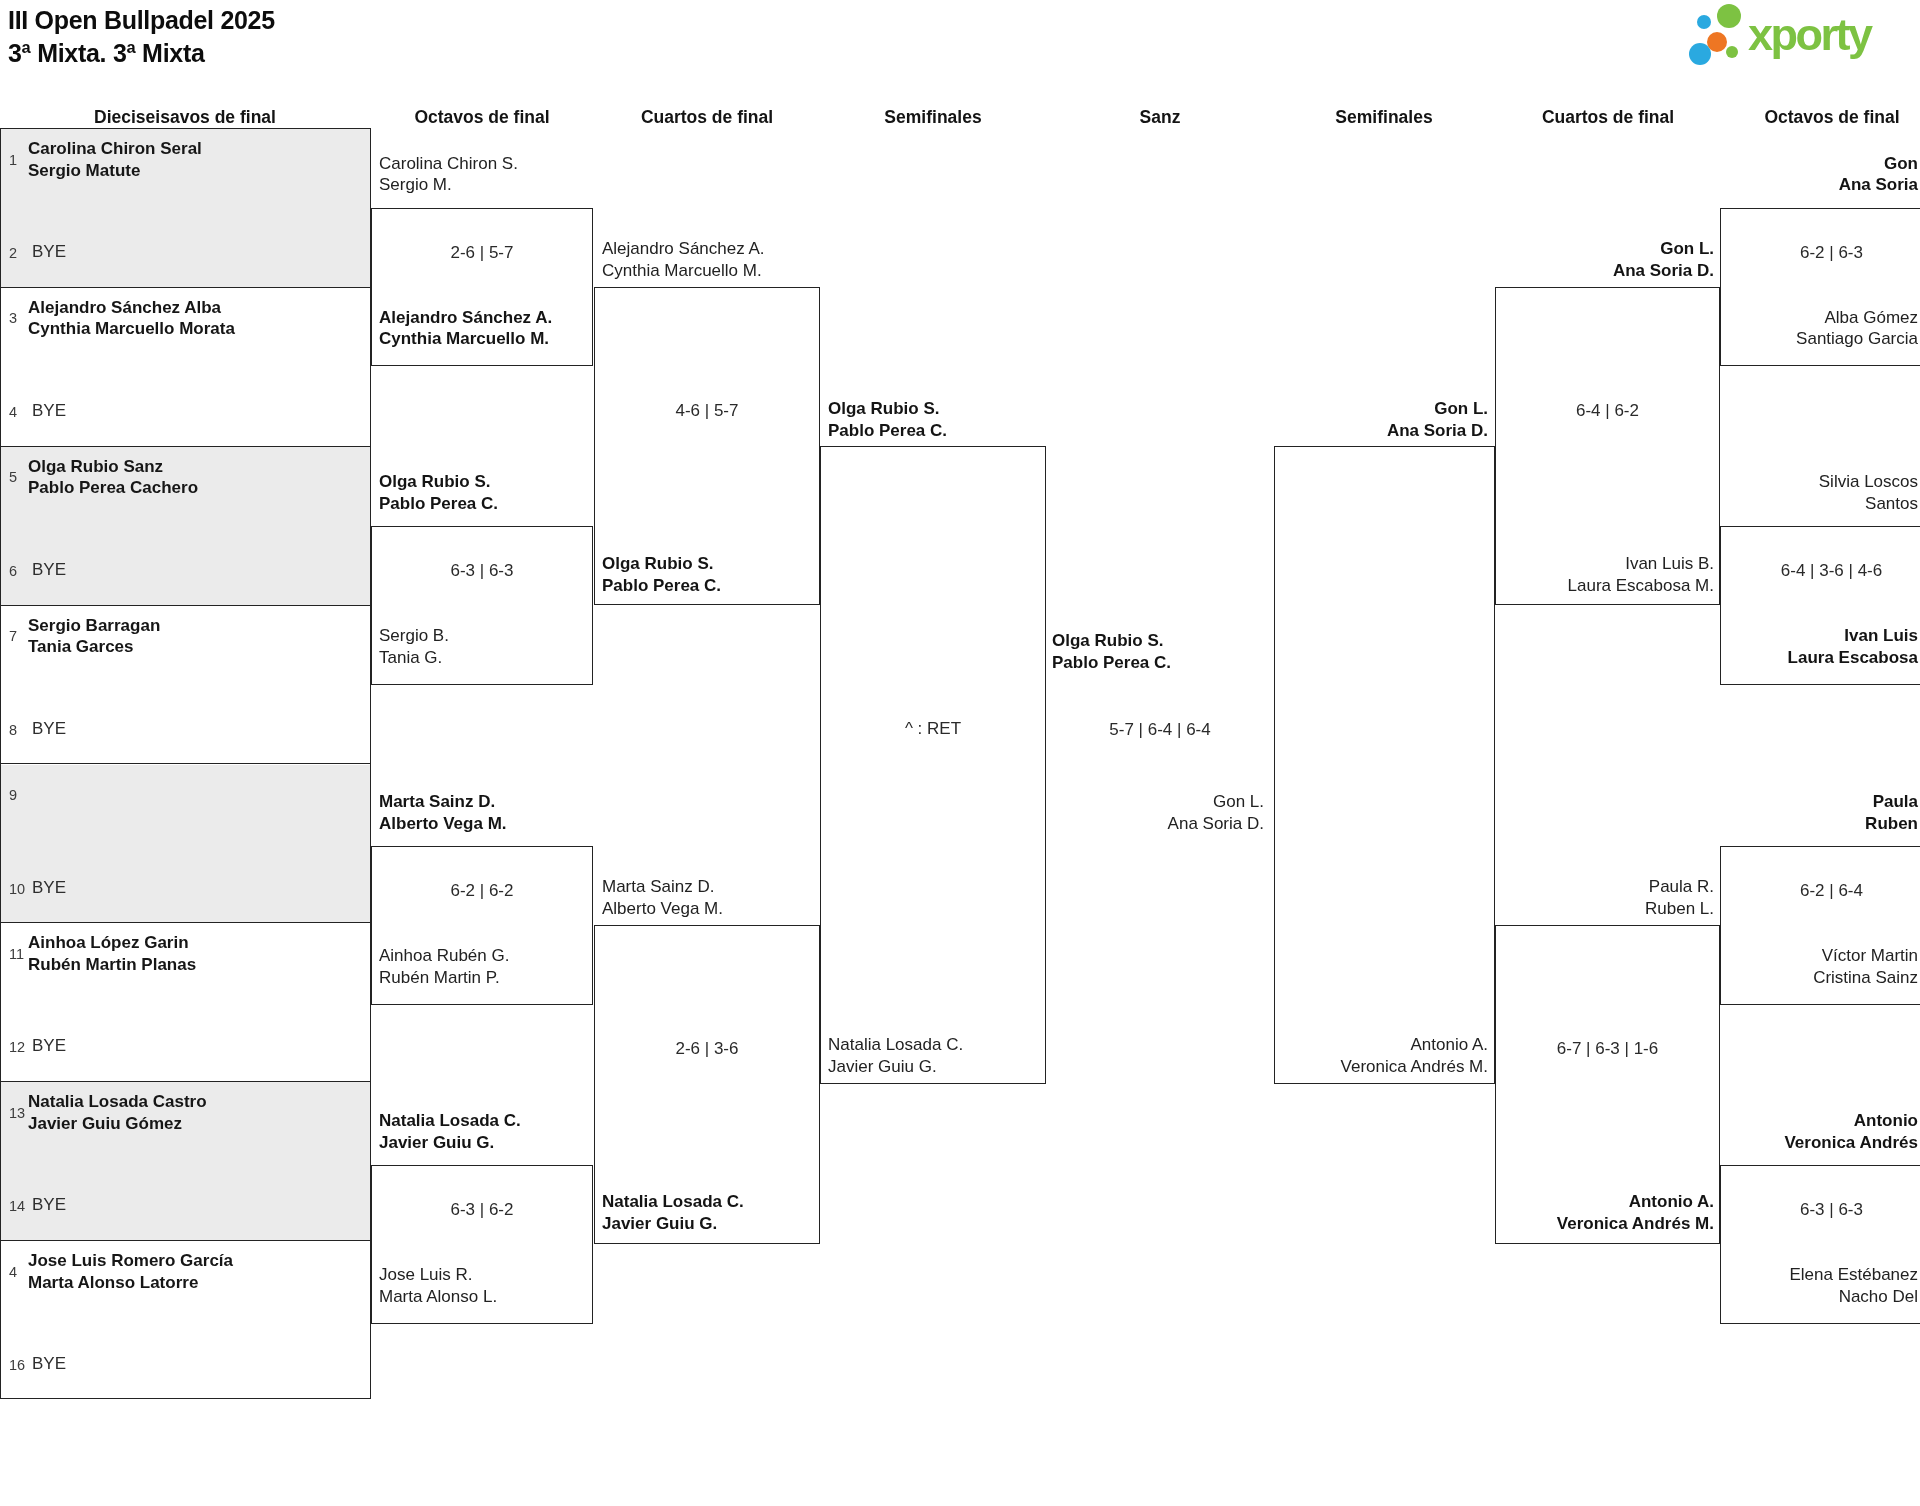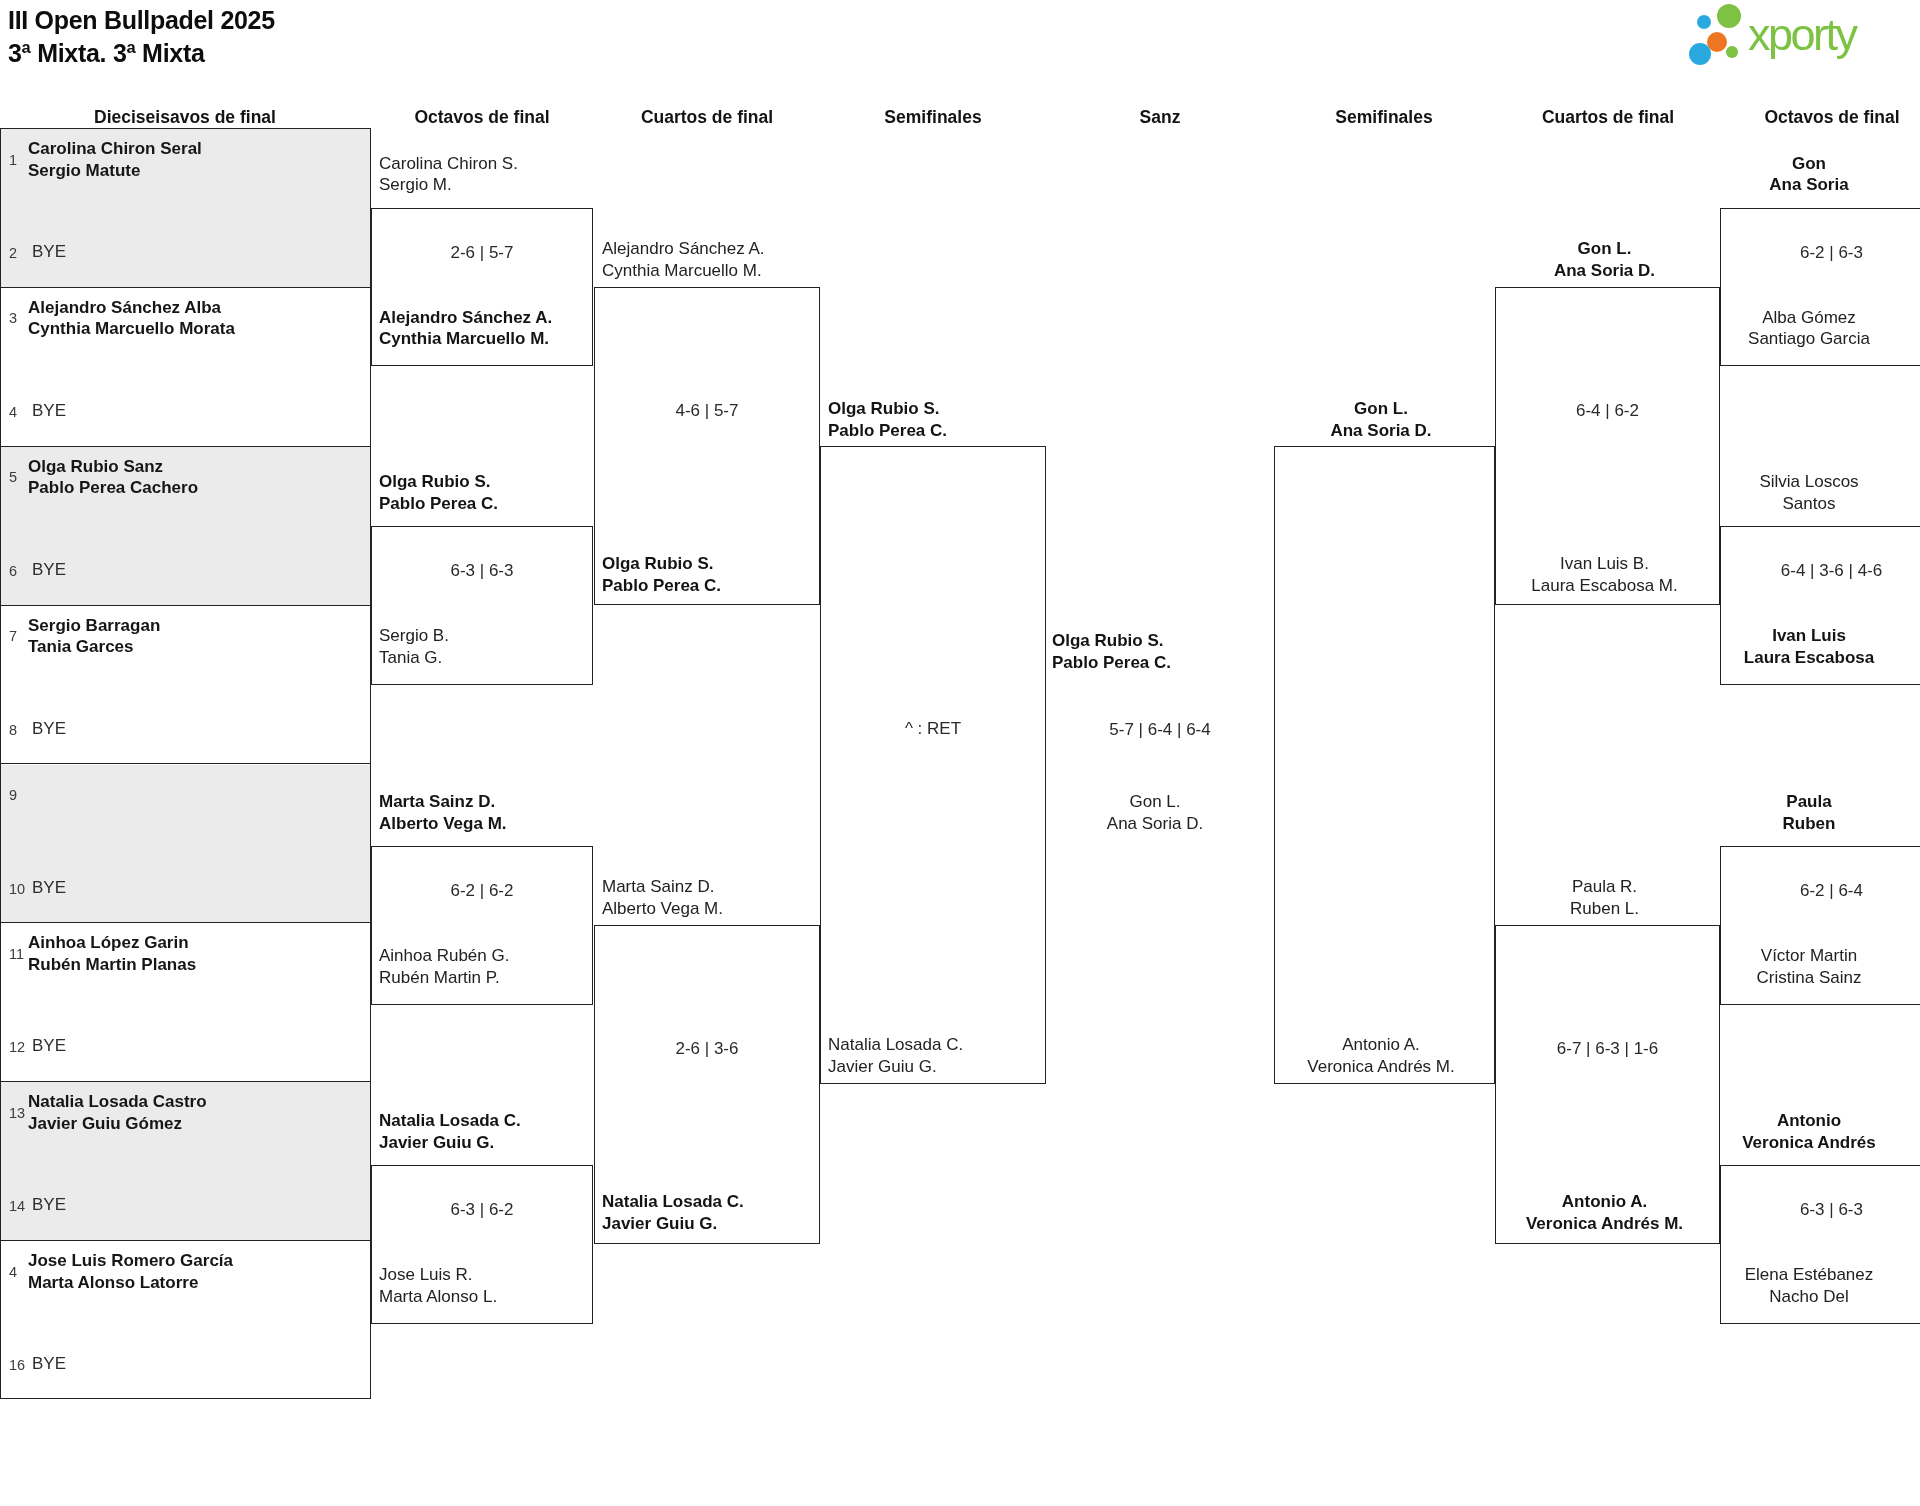--- a/index.html
+++ b/index.html
@@ -16,24 +16,24 @@
   .blk:last-child{border-bottom:none;}
   .seed{position:absolute;left:8px;font-size:14.5px;color:#3c3c3c;white-space:nowrap;}
   .seed.st{top:9px;height:43px;display:flex;align-items:center;}
   .seed.sb{top:116px;}
   .names{position:absolute;left:27px;top:9px;font-size:17px;font-weight:700;line-height:21.5px;
          white-space:nowrap;color:#161616;}
   .bye{position:absolute;left:31px;top:113px;font-size:17px;color:#2e2e2e;}
   .box{position:absolute;border:1.5px solid #232323;box-sizing:border-box;}
   .lbl{position:absolute;font-size:17px;line-height:21.5px;white-space:nowrap;color:#222;}
   .lbl.win{font-weight:700;color:#141414;}
-  .lbl.r{text-align:center;}
+  .lbl.r{text-align:right;}
   .score{position:absolute;font-size:17px;line-height:21px;text-align:center;white-space:nowrap;color:#2a2a2a;}
   .logo{position:absolute;left:1686px;top:2px;display:flex;align-items:center;cursor:pointer;}
-  .logo-text{font-size:45px;font-weight:400;letter-spacing:-2.5px;line-height:64px;text-align:center;}
+  .logo-text{font-size:45px;font-weight:700;letter-spacing:-2.5px;line-height:64px;text-align:center;}
 </style>
 </head>
 <body>
 
 <div id="canvas">
 
   <div class="title">
     <div>III Open Bullpadel 2025</div>
     <div>3ª Mixta. 3ª Mixta</div>
   </div>

